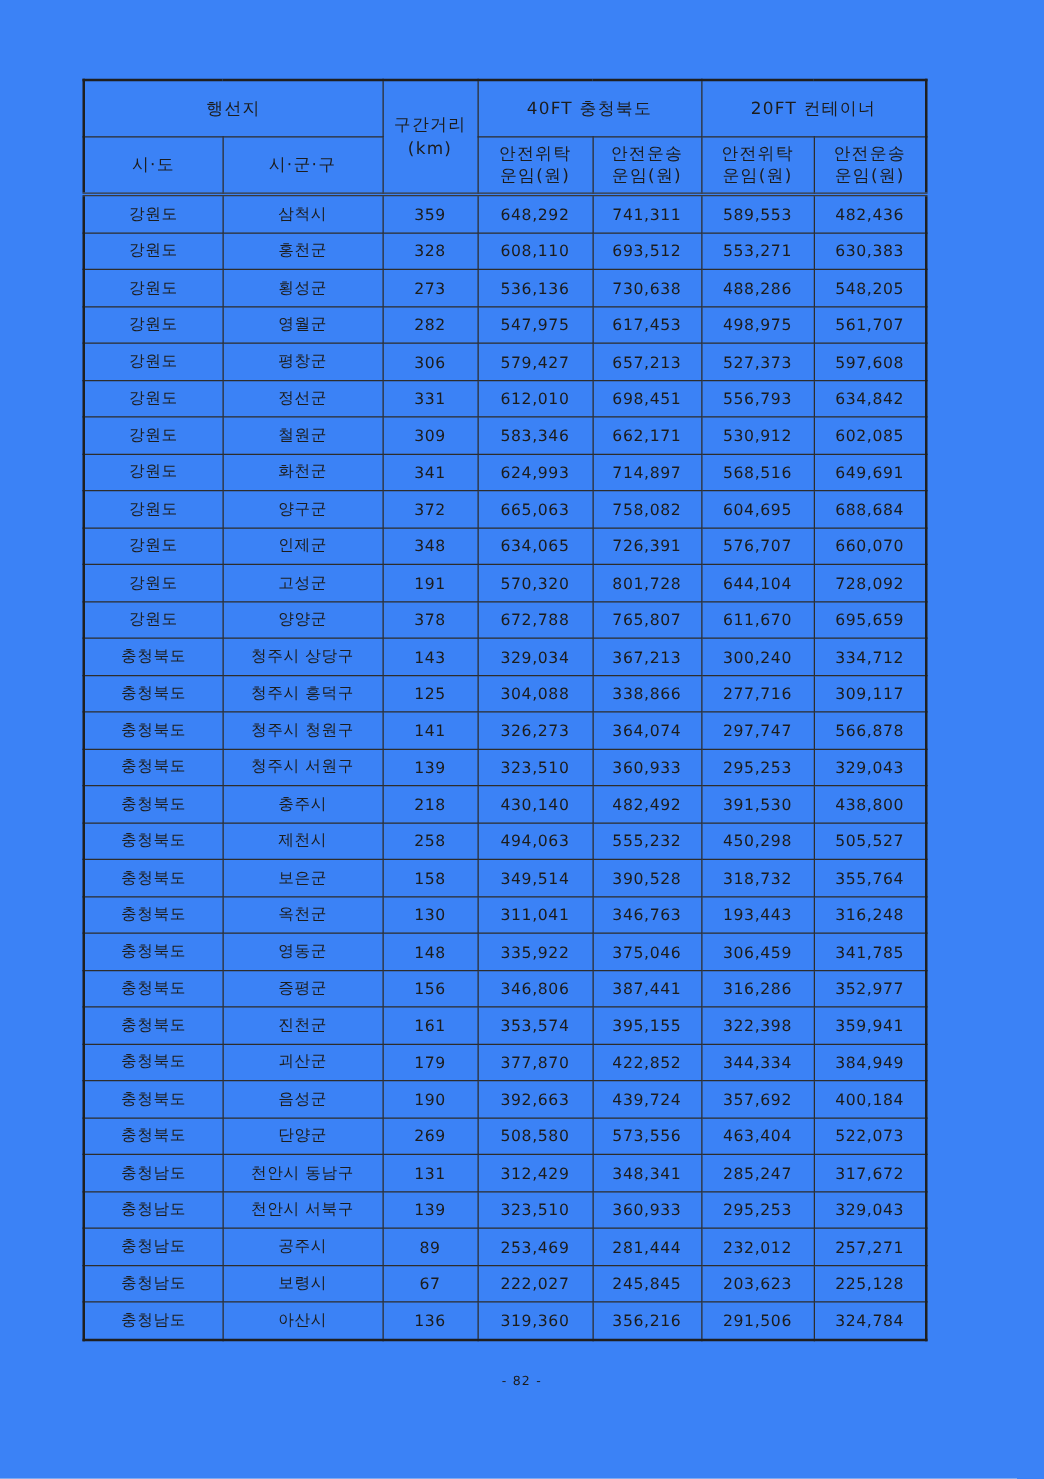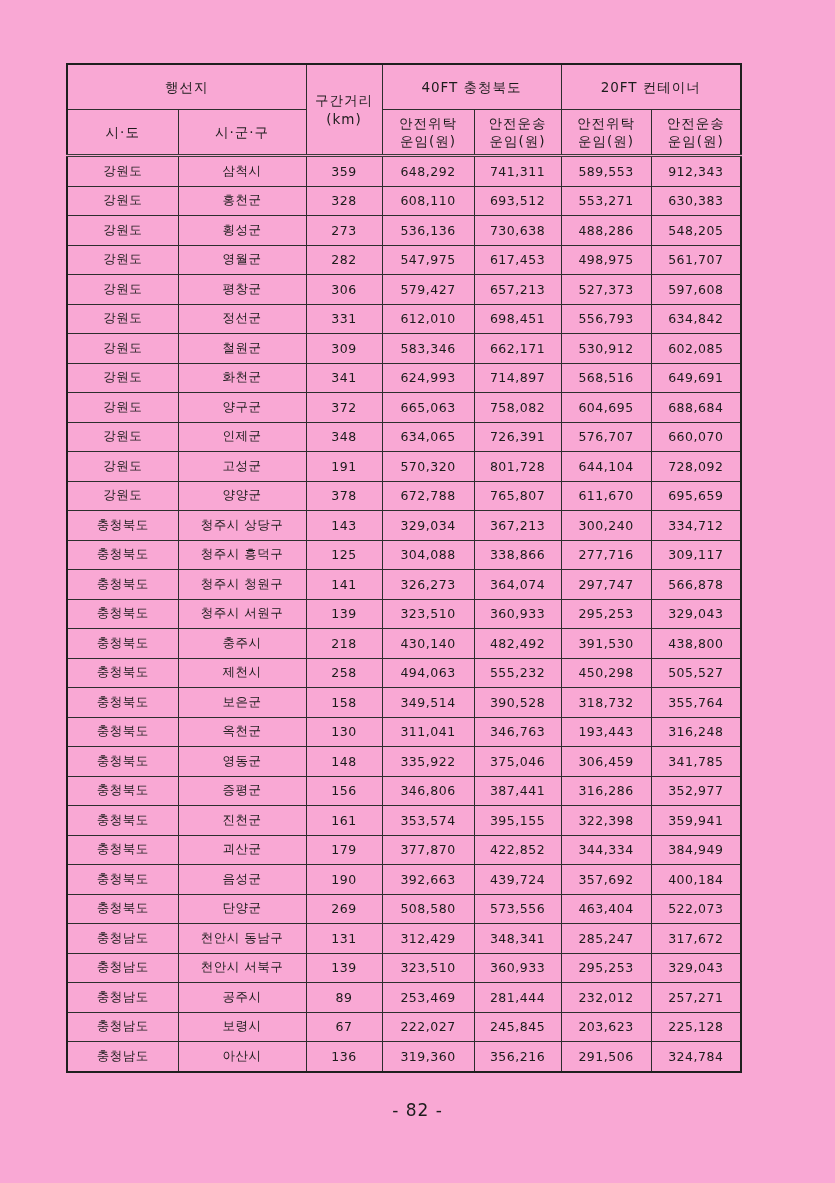--- a/index.html
+++ b/index.html
@@ -5,21 +5,21 @@
   html, body {
     margin: 0;
     padding: 0;
     background: #e8e8e8;
   }
   .page {
     position: relative;
     width: 835px;
     height: 1183px;
     margin: 0 auto;
-    background: #f9a8d4;
+    background: #3b82f6;
     font-family: "DejaVu Sans", "Liberation Sans", sans-serif;
     color: #1c1c1c;
     overflow: hidden;
   }
   table.rate-table {
     position: absolute;
     left: 66px;
     top: 63px;
     width: 674px;
     border-collapse: collapse;
@@ -50,21 +50,21 @@
     height: 28.5px;
     font-size: 12.5px;
     letter-spacing: 0.5px;
   }
   .page-footer {
     position: absolute;
     left: 0;
     right: 0;
     top: 1100px;
     text-align: center;
-    font-size: 17px;
+    font-size: 10px;
     letter-spacing: 1px;
     color: #1c1c1c;
   }
 </style>
 </head>
 <body>
 
 <div class="page">
 
   <table class="rate-table">
@@ -109,21 +109,21 @@
       </tr>
     </thead>
     <tbody>
         <tr>
           <td>강원도</td>
           <td>삼척시</td>
           <td>359</td>
           <td>648,292</td>
           <td>741,311</td>
           <td>589,553</td>
-          <td>912,343</td>
+          <td>482,436</td>
         </tr>
         <tr>
           <td>강원도</td>
           <td>홍천군</td>
           <td>328</td>
           <td>608,110</td>
           <td>693,512</td>
           <td>553,271</td>
           <td>630,383</td>
         </tr>

